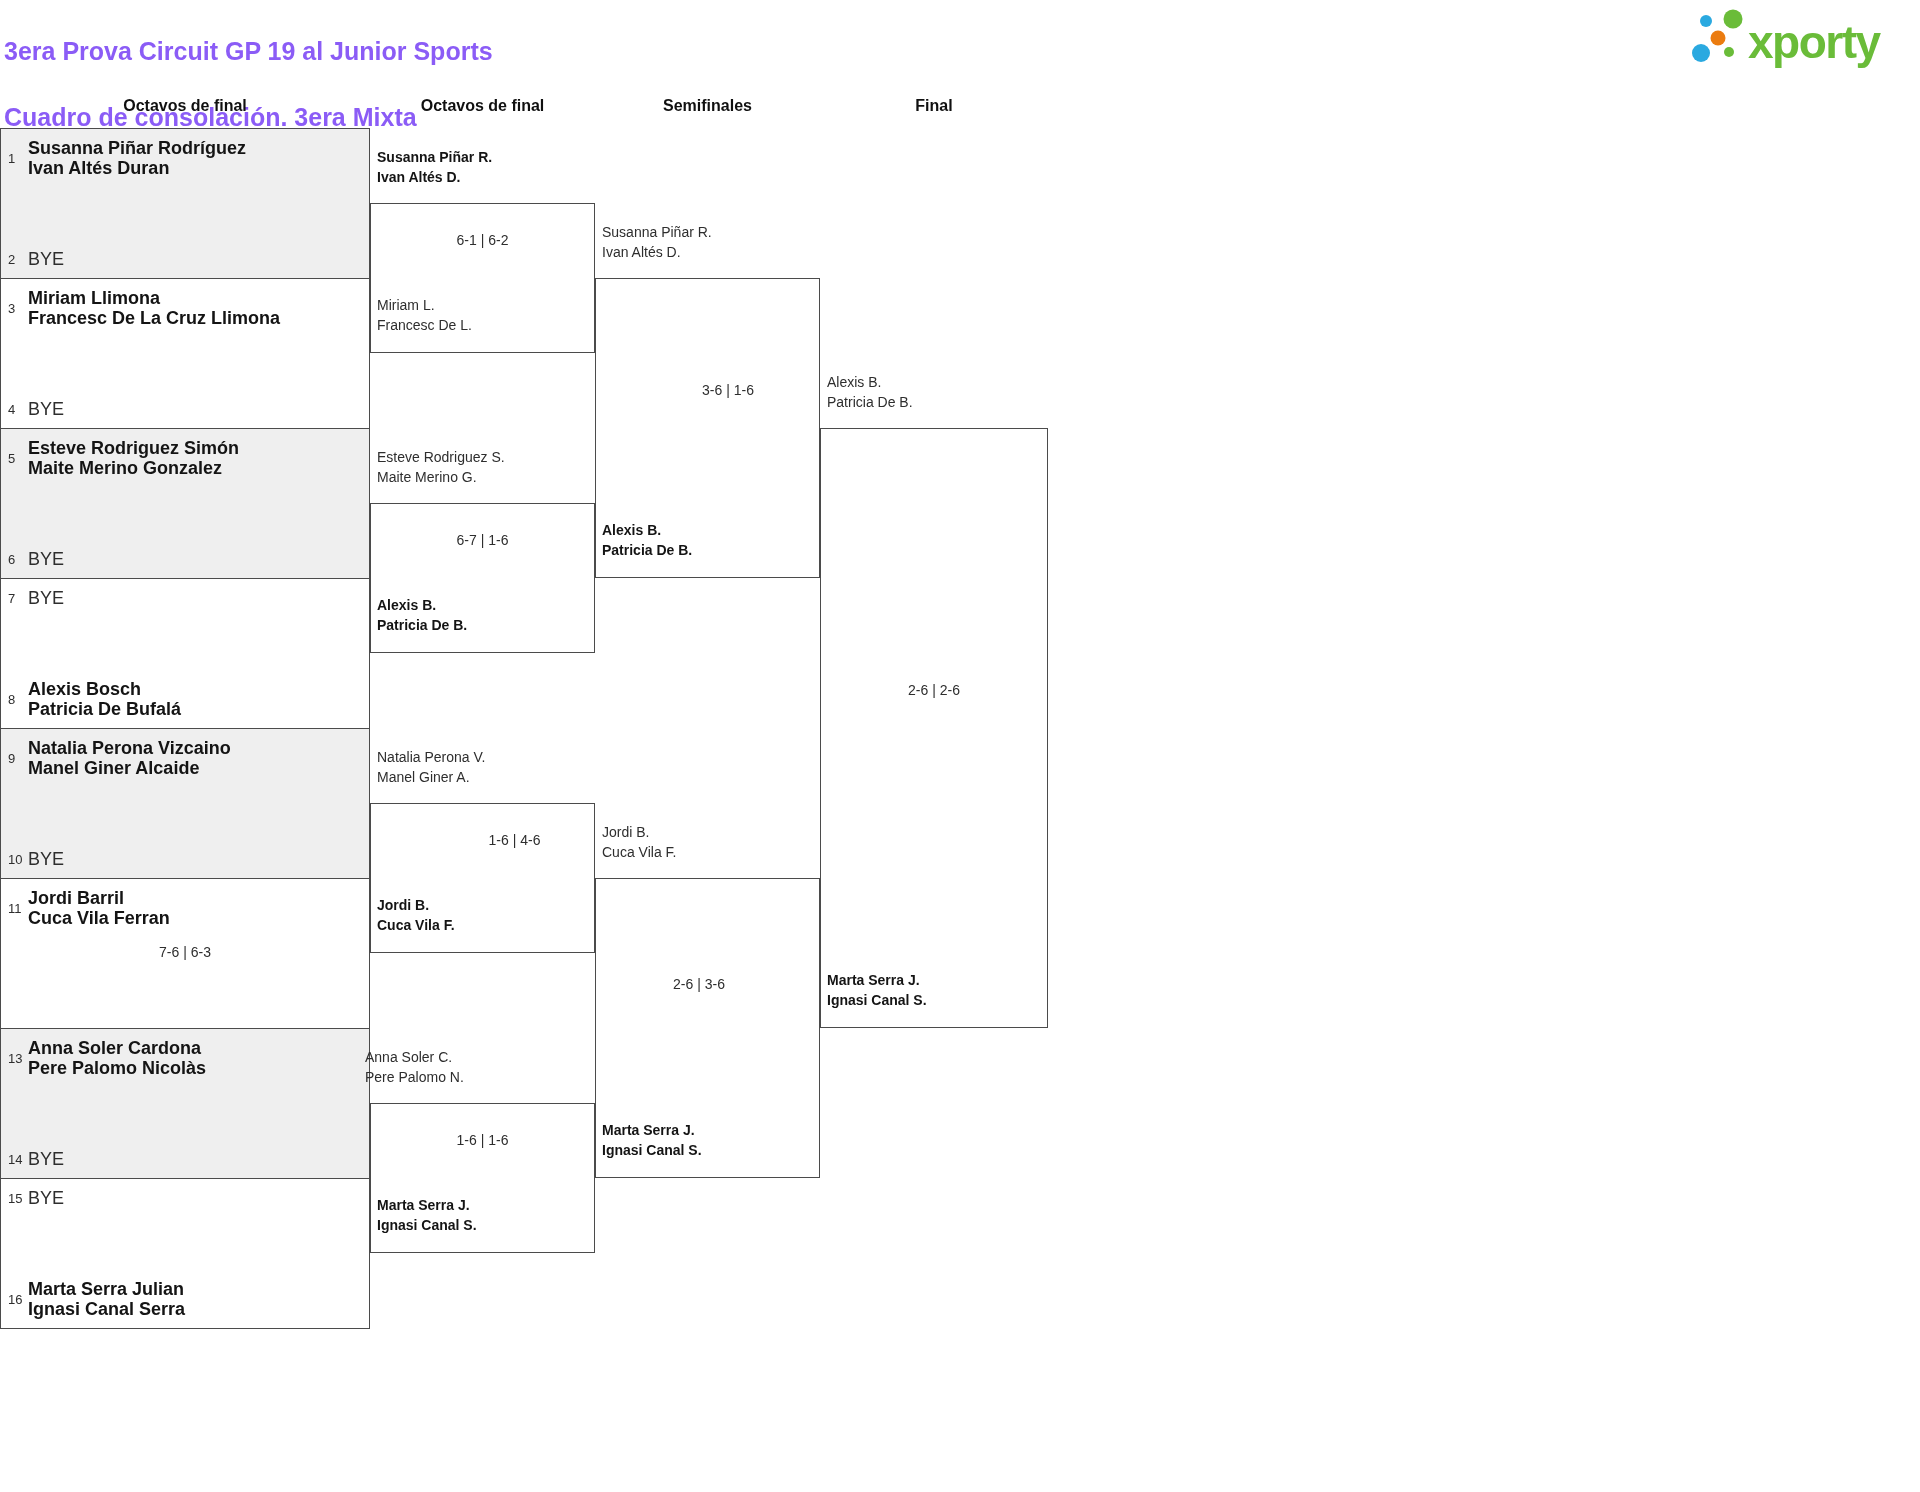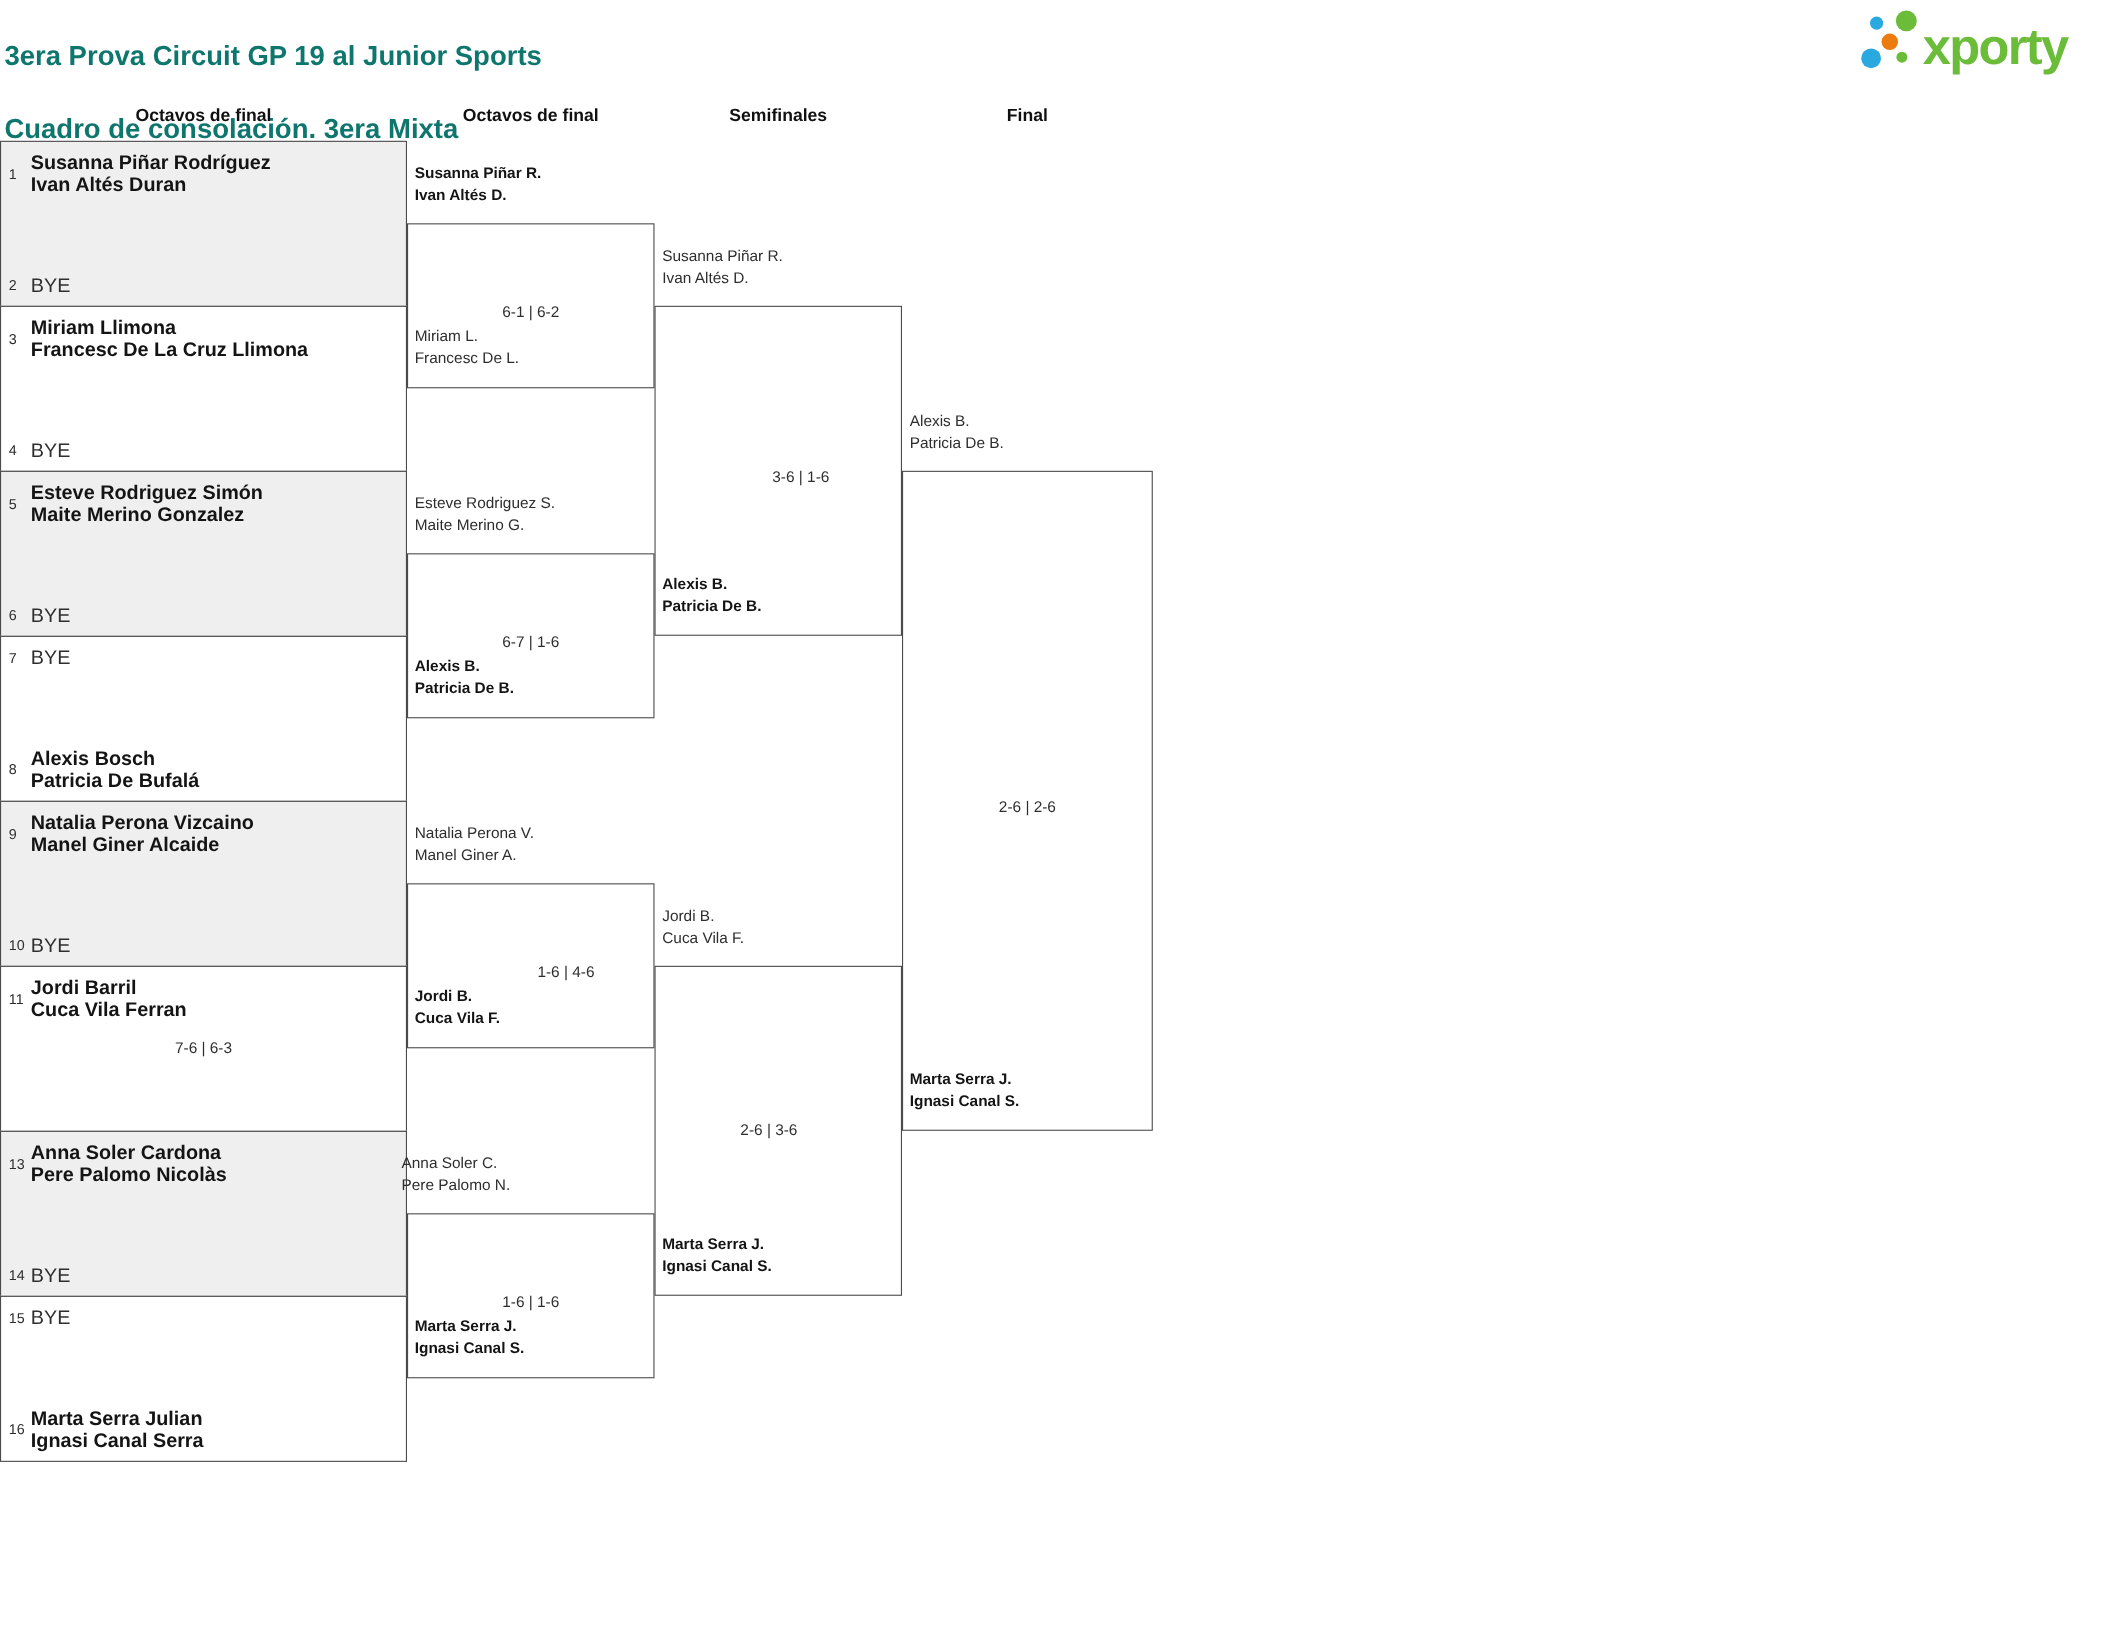--- a/index.html
+++ b/index.html
@@ -3,21 +3,21 @@
 <meta charset="utf-8">
 <style>
   html,body { margin:0; padding:0; }
   body {
     width:1920px; height:1492px; background:#ffffff; position:relative;
     font-family:"Liberation Sans", sans-serif; color:#1b1b1b;
     -webkit-font-smoothing:antialiased; overflow:hidden;
   }
   .title {
     position:absolute; left:4px; top:2px;
-    font-size:25px; font-weight:700; line-height:33px; color:#0f766e;
+    font-size:25px; font-weight:700; line-height:33px; color:#8b5cf6;
     white-space:pre-line;
   }
   .title div { white-space:nowrap; }
   .logo { position:absolute; left:1690px; top:2px; width:224px; height:74px; cursor:pointer; }
   .rhead {
     position:absolute; top:97px; text-align:center;
     font-size:16px; font-weight:700; color:#101010;
   }
   .rhead.c0 { left:0;     width:370px; }
   .rhead.c1 { left:370px; width:225px; }
@@ -43,21 +43,21 @@
     font-size:14px; color:#2e2e2e;
   }
 
   .mbox {
     position:absolute; border:1px solid #4b4b4b; box-sizing:border-box;
     background:transparent;
   }
   .mlabel { position:absolute; font-size:14px; line-height:20px; color:#2e2e2e; }
   .mlabel.bold { font-weight:700; color:#141414; }
   .mlabel div { white-space:nowrap; }
-  .mscore { position:absolute; text-align:center; font-size:14px; color:#2e2e2e;margin-top:43px; }
+  .mscore { position:absolute; text-align:center; font-size:14px; color:#2e2e2e; }
 </style>
 </head>
 <body>
 
 <div class="title">
   <div>3era Prova Circuit GP 19 al Junior Sports</div>
   <div>Cuadro de consolación. 3era Mixta</div>
 </div>
 
 <svg class="logo" viewBox="0 0 224 74" xmlns="http://www.w3.org/2000/svg">

